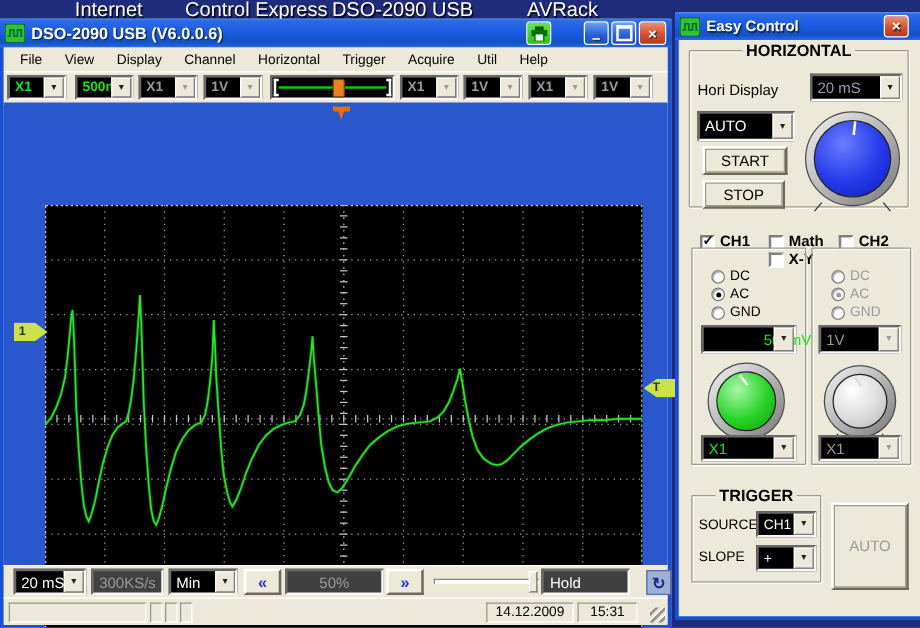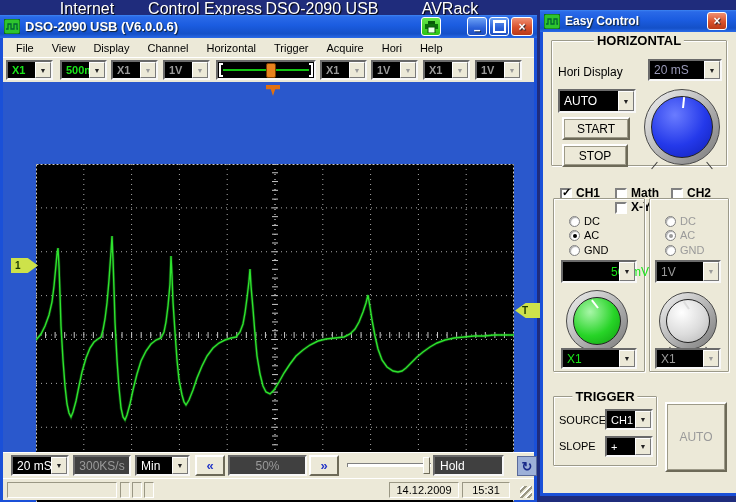--- a/index.html
+++ b/index.html
@@ -140,21 +140,21 @@
   </div>
 
   <div class="menubar">
     <span>File</span>
     <span>View</span>
     <span>Display</span>
     <span>Channel</span>
     <span>Horizontal</span>
     <span>Trigger</span>
     <span>Acquire</span>
-    <span>Hori</span>
+    <span>Util</span>
     <span>Help</span>
   </div>
 
   <div class="toolbar">
     <div class="combo" style="left:3px;top:2px;width:47px;height:20px;">
       <span class="cval green">X1</span>
       <span class="cbtn">▼</span>
     </div>
     <div class="combo" style="left:57px;top:2px;width:47px;height:20px;">
       <span class="cval green">500m</span>

